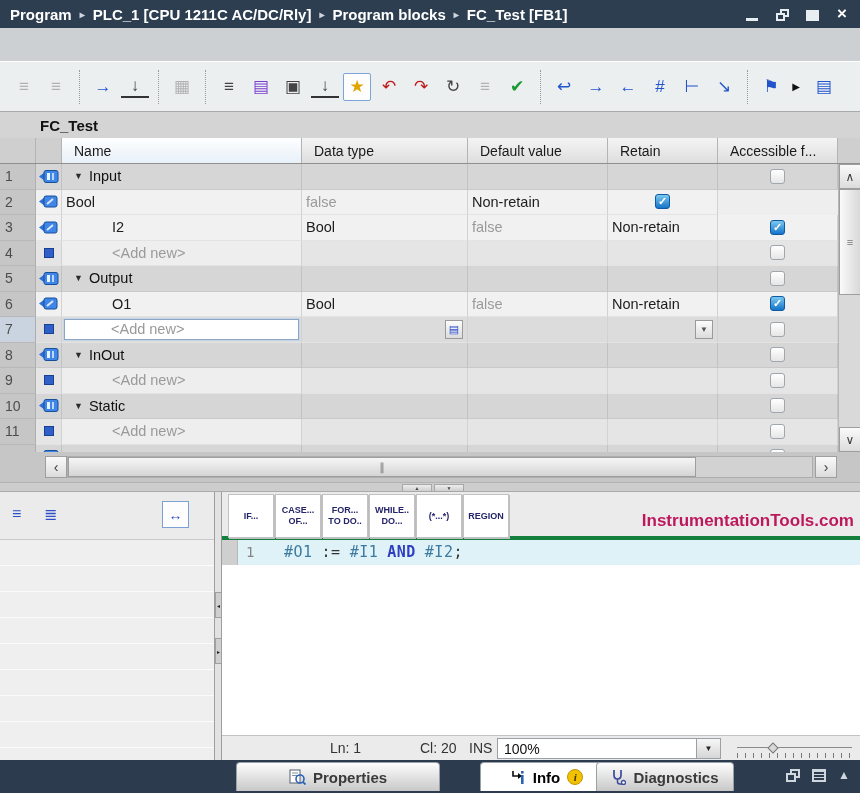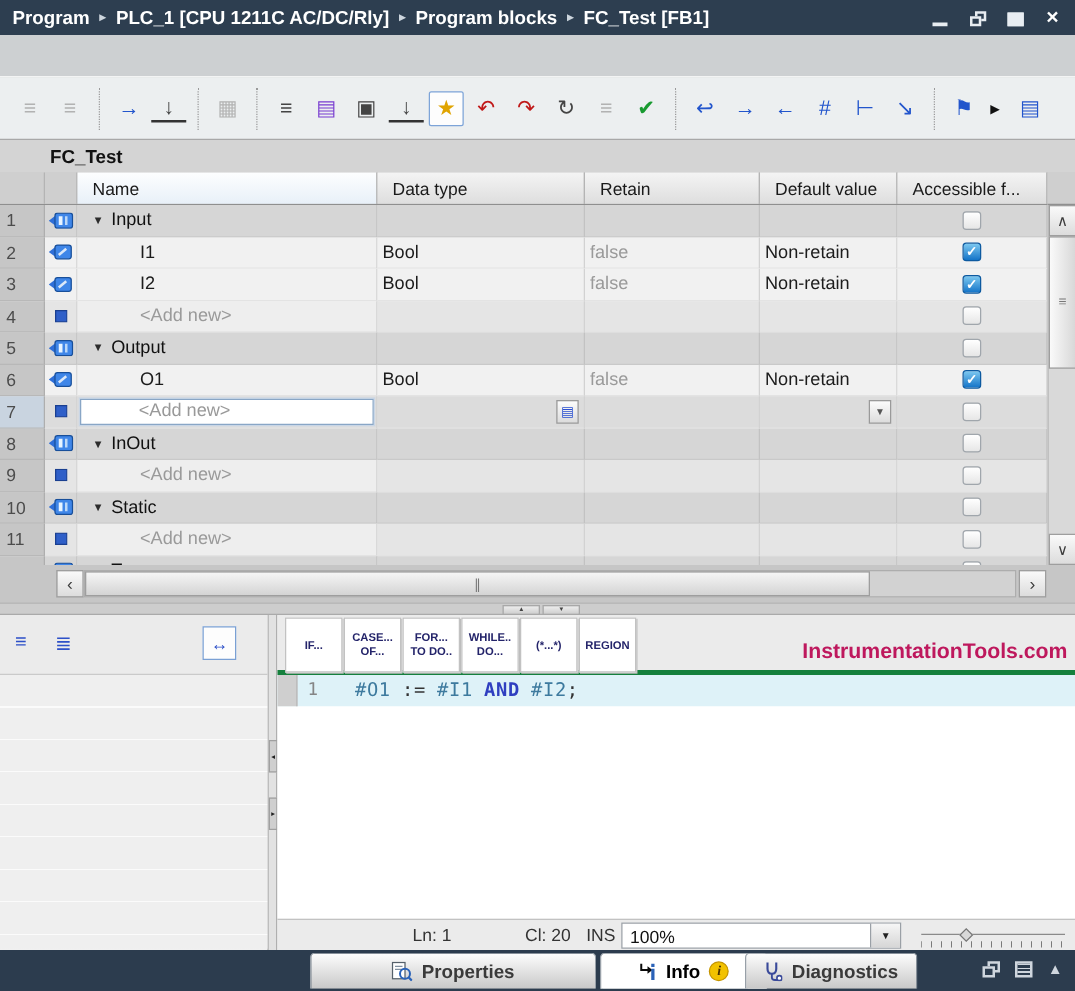--- a/index.html
+++ b/index.html
@@ -196,22 +196,22 @@
     <span class="tb-ic blue" style="margin-left:auto;margin-right:14px">▤</span>
   </div>
 
   <div class="abs blocktitle">FC_Test</div>
 
   <div class="abs grid-head">
     <div class="hc corner"></div>
     <div class="hc corner"></div>
     <div class="hc name-h">Name</div>
     <div class="hc">Data type</div>
+    <div class="hc">Default value</div>
     <div class="hc">Retain</div>
-    <div class="hc">Default value</div>
     <div class="hc">Accessible f...</div>
   </div>
   <div class="abs head-corner-r"></div>
 
   <div class="abs grid-body">
 
     <div class="t-row row-section">
       <div class="c num">1</div>
       <div class="c icon-c">
           <svg width="20" height="13" viewBox="0 0 20 13">
@@ -235,21 +235,20 @@
 
     <div class="t-row row-light">
       <div class="c num">2</div>
       <div class="c icon-c">
           <svg width="20" height="13" viewBox="0 0 20 13">
             <polygon points="0,6.5 6,2 6,11" fill="#2f6fd8"></polygon>
             <rect x="5" y="1" width="13" height="11" rx="2" fill="#3f86e8" stroke="#184f9a"></rect>
             <line x1="8" y1="9" x2="14" y2="4" stroke="#dce8f8" stroke-width="2"></line>
           </svg>
         </div>
-      <div class="c name-c indent">I1</div>
       <div class="c">Bool</div>
       <div class="c muted">false</div>
       <div class="c">Non-retain</div>
       <div class="c access-c">
           <span class="cb checked">✓</span>
         </div>
     </div>
 
     <div class="t-row row-light">
       <div class="c num">3</div>
@@ -523,21 +522,21 @@
       </div>
       <div class="slider">
         <span class="line"></span>
         <span class="thumb"></span>
         <span class="ticks"></span>
       </div>
     </div>
   </div>
 
   <div class="abs bottombar">
-    <div class="tab" style="left:248px;width:229px">
+    <div class="tab" style="left:236px;width:204px">
       <svg width="17" height="16" viewBox="0 0 17 16">
           <rect x="1" y="1" width="10" height="13" fill="#fff" stroke="#55606a"></rect>
           <line x1="3" y1="4" x2="9" y2="4" stroke="#8090a0"></line>
           <line x1="3" y1="6.5" x2="9" y2="6.5" stroke="#8090a0"></line>
           <circle cx="11" cy="10" r="4" fill="none" stroke="#2a62b8" stroke-width="1.6"></circle>
           <line x1="14" y1="13" x2="16.5" y2="15.5" stroke="#2a62b8" stroke-width="1.8"></line>
         </svg>
       <span>Properties</span>
     </div>
     <div class="tab active" style="left:480px;width:134px">

